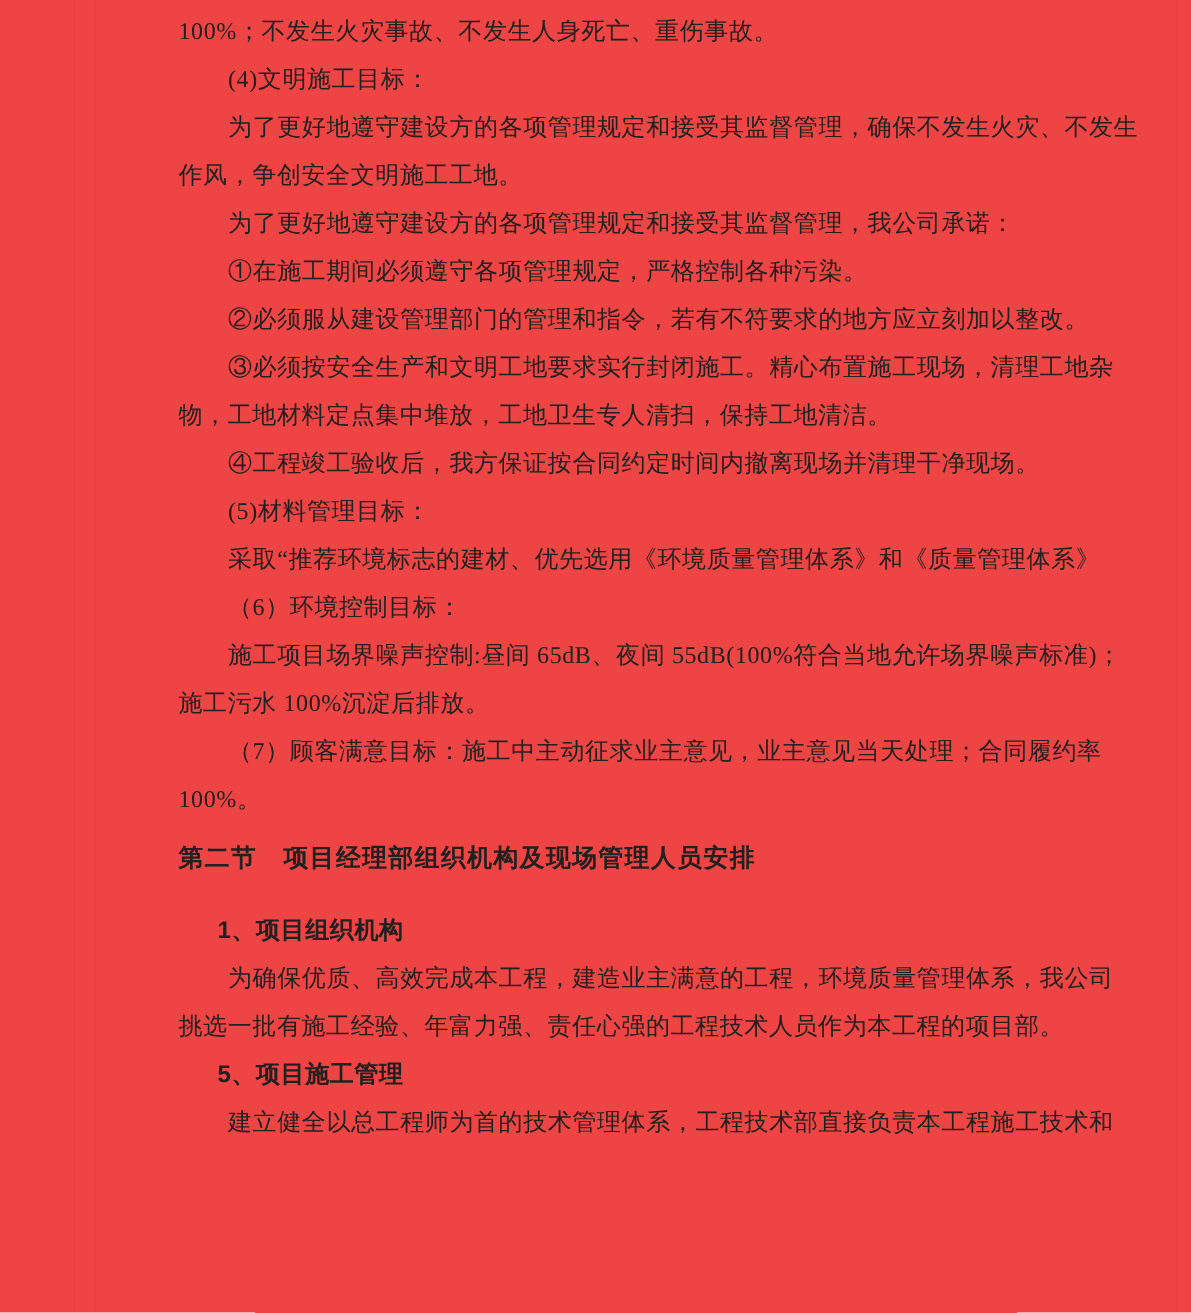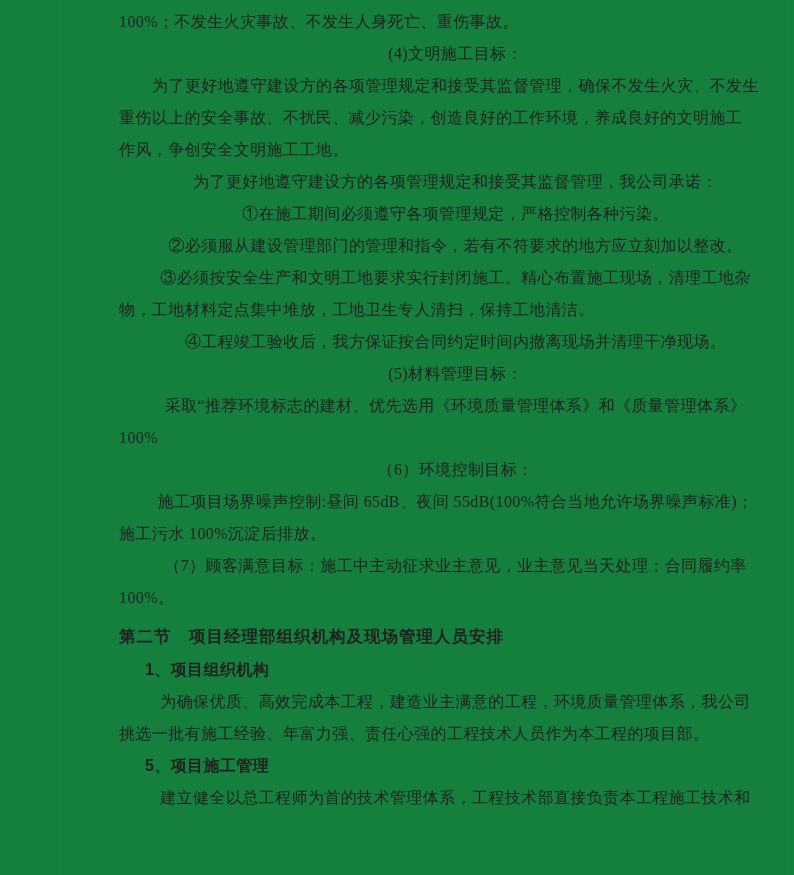--- a/index.html
+++ b/index.html
@@ -4,21 +4,21 @@
 <style>
   html, body {
     margin: 0;
     padding: 0;
     background: #ffffff;
   }
   .page {
     position: relative;
     width: 794px;
     height: 875px;
-    background: #15803d;
+    background: #ef4444;
     overflow: hidden;
     font-family: "Liberation Serif", "DejaVu Serif", serif;
     color: #212121;
   }
   .edge-line {
     position: absolute;
     top: 0;
     width: 1px;
     height: 100%;
     background: rgba(0, 0, 0, 0.04);
@@ -35,57 +35,55 @@
   .line {
     height: 32px;
     line-height: 32px;
     font-size: 16px;
     letter-spacing: 0.4px;
     white-space: nowrap;
   }
   .indent-0   { padding-left: 0; }
   .indent-1   { padding-left: 17px; }
   .indent-1_6 { padding-left: 26px; }
-  .indent-2   { padding-left: 33px; text-align: center; }
+  .indent-2   { padding-left: 33px; }
   .style-heading {
     font-weight: 700;
     font-family: "Liberation Sans", "DejaVu Sans", sans-serif;
     font-size: 16.5px;
     letter-spacing: 1px;
     margin-top: 6px;
   }
   .style-subheading {
     font-weight: 700;
     font-family: "Liberation Sans", "DejaVu Sans", sans-serif;
     font-size: 16px;
   }
-  .style-heading + .line { margin-top: 2px; }
+  .style-heading + .line { margin-top: 17px; }
 </style>
 </head>
 <body>
 
 <div class="page">
   <div class="edge-line l1"></div>
   <div class="edge-line l2"></div>
   <div class="edge-line r1"></div>
   <div class="content">
       <div class="line style-body indent-0">100%；不发生火灾事故、不发生人身死亡、重伤事故。</div>
       <div class="line style-body indent-2">(4)文明施工目标：</div>
       <div class="line style-body indent-2">为了更好地遵守建设方的各项管理规定和接受其监督管理，确保不发生火灾、不发生</div>
-      <div class="line style-body indent-0">重伤以上的安全事故、不扰民、减少污染，创造良好的工作环境，养成良好的文明施工</div>
       <div class="line style-body indent-0">作风，争创安全文明施工工地。</div>
       <div class="line style-body indent-2">为了更好地遵守建设方的各项管理规定和接受其监督管理，我公司承诺：</div>
       <div class="line style-body indent-2">①在施工期间必须遵守各项管理规定，严格控制各种污染。</div>
       <div class="line style-body indent-2">②必须服从建设管理部门的管理和指令，若有不符要求的地方应立刻加以整改。</div>
       <div class="line style-body indent-2">③必须按安全生产和文明工地要求实行封闭施工。精心布置施工现场，清理工地杂</div>
       <div class="line style-body indent-0">物，工地材料定点集中堆放，工地卫生专人清扫，保持工地清洁。</div>
       <div class="line style-body indent-2">④工程竣工验收后，我方保证按合同约定时间内撤离现场并清理干净现场。</div>
       <div class="line style-body indent-2">(5)材料管理目标：</div>
       <div class="line style-body indent-2">采取“推荐环境标志的建材、优先选用《环境质量管理体系》和《质量管理体系》</div>
-      <div class="line style-body indent-0">100%</div>
       <div class="line style-body indent-2">（6）环境控制目标：</div>
       <div class="line style-body indent-2">施工项目场界噪声控制:昼间 65dB、夜间 55dB(100%符合当地允许场界噪声标准)；</div>
       <div class="line style-body indent-0">施工污水 100%沉淀后排放。</div>
       <div class="line style-body indent-2">（7）顾客满意目标：施工中主动征求业主意见，业主意见当天处理；合同履约率</div>
       <div class="line style-body indent-0">100%。</div>
       <div class="line style-heading indent-0">第二节　项目经理部组织机构及现场管理人员安排</div>
       <div class="line style-subheading indent-1_6">1、项目组织机构</div>
       <div class="line style-body indent-2">为确保优质、高效完成本工程，建造业主满意的工程，环境质量管理体系，我公司</div>
       <div class="line style-body indent-0">挑选一批有施工经验、年富力强、责任心强的工程技术人员作为本工程的项目部。</div>
       <div class="line style-subheading indent-1_6">5、项目施工管理</div>

